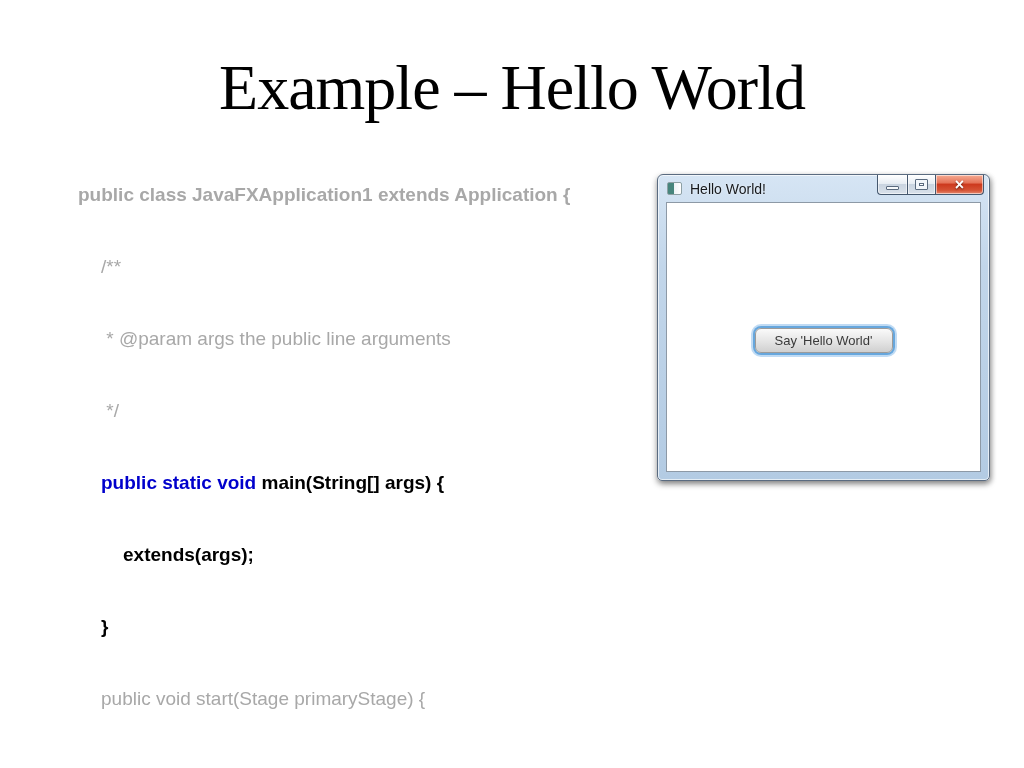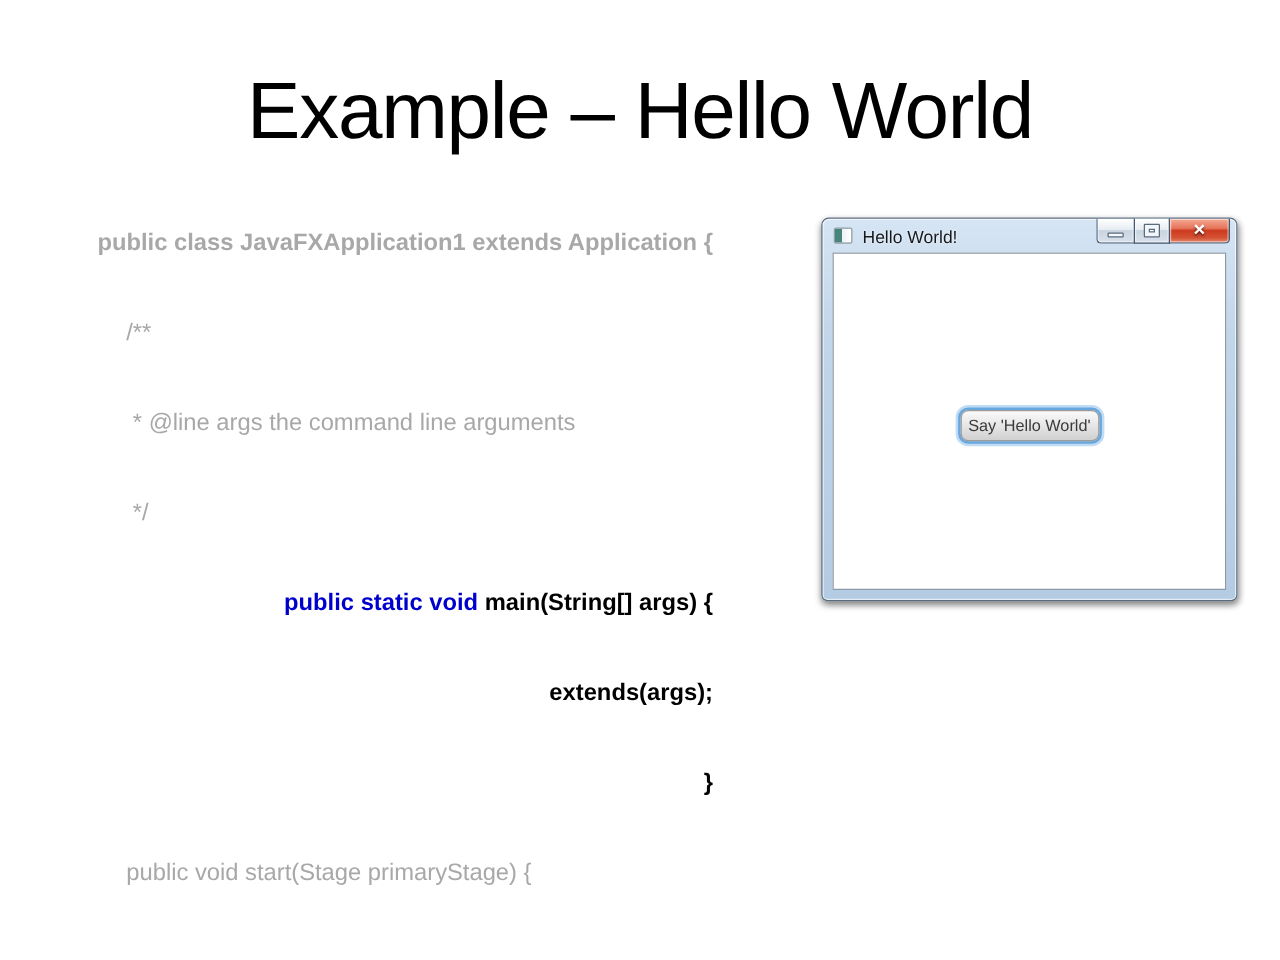--- a/index.html
+++ b/index.html
@@ -17,36 +17,37 @@
     position: absolute;
     top: 56px; left: 0;
     width: 100%;
     margin: 0;
     text-align: center;
     font-size: 64px;
     font-weight: 400;
     letter-spacing: -1px;
     color: #000000;
     line-height: 1;
+    font-family: Liberation Serif, serif;
   }
 
   
   .code-block {
     position: absolute;
     left: 78px; top: 135px;
     font-size: 19px;
     line-height: 24px;
     color: #a8a8a8;
     white-space: pre;
   }
   .ln { height: 24px; }
   .i0 { padding-left: 0; font-weight: bold; }
   .i1 { padding-left: 23px; }
   .i2 { padding-left: 45px; }
-  .bold { font-weight: bold; color: #000000; text-align: right; }
+  .bold { font-weight: bold; color: #000000; }
   .kw { color: #0000cc; }
 
   
   .appwin {
     position: absolute;
     left: 657px; top: 174px;
     width: 333px; height: 307px;
     background: linear-gradient(to bottom, #d6e5f4 0%, #c2d6ea 30%, #b3cbe3 100%);
     border: 1px solid #5a6b80;
     border-radius: 6px 6px 5px 5px;
@@ -143,21 +144,21 @@
     left: 8px; right: 8px; top: 27px; bottom: 8px;
     background: #ffffff;
     border: 1px solid #8d99a6;
   }
 
   
   .fx-button {
     position: absolute;
     left: 50%; top: 125px;
     transform: translateX(-50%);
-    width: 111px; height: 25px;
+    width: 138px; height: 25px;
     border: 1px solid #9b9b9b;
     border-radius: 6px;
     background: linear-gradient(to bottom, #fafafa 0%, #e4e4e4 55%, #d0d0d0 100%);
     box-shadow: 0 0 0 2px #67a7dd, 0 0 0 4px rgba(140,190,235,0.55);
     font-family: "Liberation Sans", sans-serif;
     font-size: 13px;
     color: #3a3a3a;
     cursor: pointer;
     padding: 0;
   }
@@ -165,21 +166,21 @@
 </head>
 <body>
 
 <div>
 
   <h1 class="slide-title">Example – Hello World</h1>
 
   <div class="code-block">
     <div class="ln i0">public class JavaFXApplication1 extends Application {</div>
     <div class="ln i1">/**</div>
-    <div class="ln i1"> * @line args the command line arguments</div>
+    <div class="ln i1"> * @param args the public line arguments</div>
     <div class="ln i1"> */</div>
     <div class="ln i1 bold"><span class="kw">public static void </span><span>main(String[] args) {</span></div>
     <div class="ln i2 bold">extends(args);</div>
     <div class="ln i1 bold">}</div>
     <div class="ln i1">public void start(Stage primaryStage) {</div>
     
     
     
     
     

